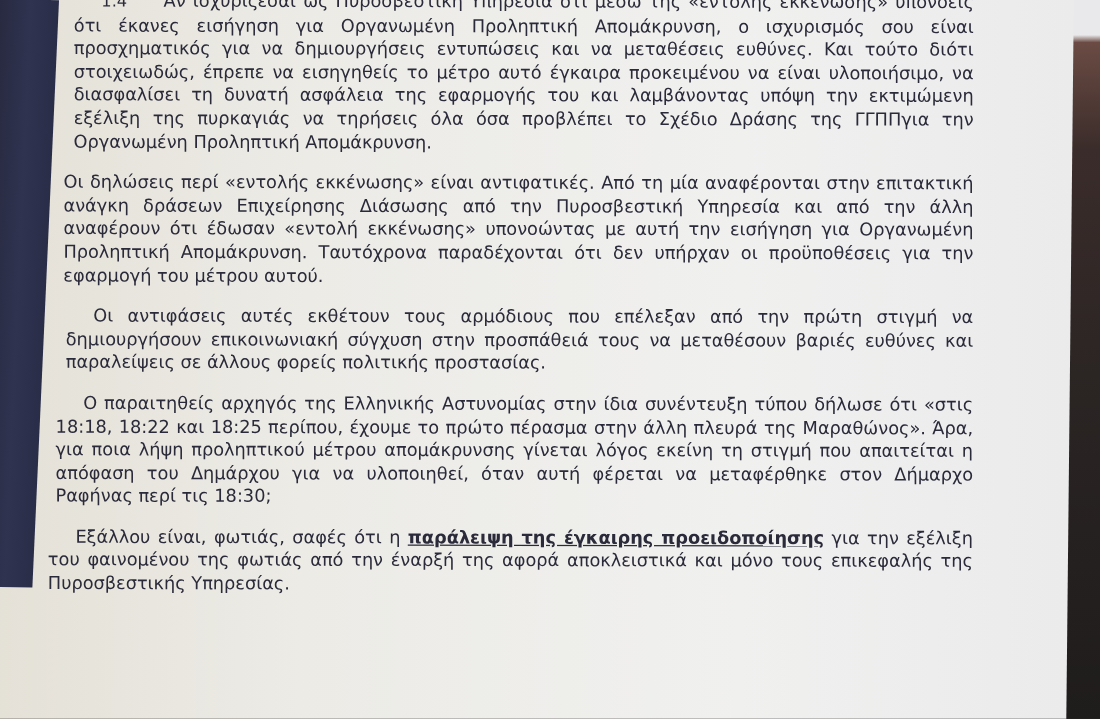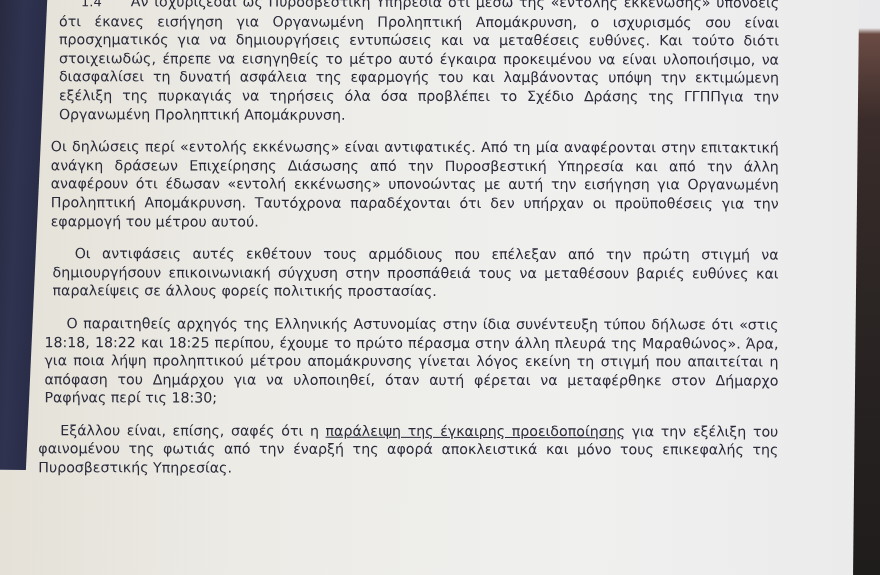--- a/index.html
+++ b/index.html
@@ -29,21 +29,21 @@
   .doc {
     position: absolute; left: 76px; top: 6px; width: 720px;
     color: #2a2a3a; font-size: 14.2px; line-height: 18.6px;
     transform: rotate(-0.5deg);
     transform-origin: 0 0;
   }
   .para { margin: 0 0 14px 0; text-align: justify; text-align-last: left; }
   .p1 { font-weight: normal; }
   .p1 .bold { font-weight: normal; }
   .num { display: inline-block; width: 44px; padding-left: 22px; font-size: 13px; }
-  .underline { text-decoration: underline; }
+  .underline { text-decoration: underline; font-weight: bold; }
   .p1 { margin-left: 0; }
   .indent { text-indent: 22px; }
   .p2 { margin-left: -8px; }
   .p3 { margin-left: -6px; }
   .p4 { margin-left: -14px; }
   .p5 { margin-left: -20px; }
 </style>
 </head>
 <body>
 
@@ -59,16 +59,16 @@
       <span>Αν ισχυρίζεσαι ως Πυροσβεστική Υπηρεσία ότι μέσω της «εντολής εκκένωσης» υπονοείς ότι έκανες εισήγηση για Οργανωμένη Προληπτική Απομάκρυνση, ο ισχυρισμός σου είναι προσχηματικός για να δημιουργήσεις εντυπώσεις και να μεταθέσεις ευθύνες. Και τούτο διότι στοιχειωδώς, </span><span class="bold">έπρεπε να εισηγηθείς το μέτρο αυτό έγκαιρα προκειμένου να είναι υλοποιήσιμο, να διασφαλίσει τη δυνατή ασφάλεια της εφαρμογής του και λαμβάνοντας υπόψη την εκτιμώμενη εξέλιξη της πυρκαγιάς να τηρήσεις όλα όσα προβλέπει το Σχέδιο Δράσης της ΓΓΠΠγια την Οργανωμένη Προληπτική Απομάκρυνση.</span>
     </p>
 
     <p class="para p2">Οι δηλώσεις περί «εντολής εκκένωσης» είναι αντιφατικές. Από τη μία αναφέρονται στην επιτακτική ανάγκη δράσεων Επιχείρησης Διάσωσης από την Πυροσβεστική Υπηρεσία και από την άλλη αναφέρουν ότι έδωσαν «εντολή εκκένωσης» υπονοώντας με αυτή την εισήγηση για Οργανωμένη Προληπτική Απομάκρυνση. Ταυτόχρονα παραδέχονται ότι δεν υπήρχαν οι προϋποθέσεις για την εφαρμογή του μέτρου αυτού.</p>
 
     <p class="para p3 indent">Οι αντιφάσεις αυτές εκθέτουν τους αρμόδιους που επέλεξαν από την πρώτη στιγμή να δημιουργήσουν επικοινωνιακή σύγχυση στην προσπάθειά τους να μεταθέσουν βαριές ευθύνες και παραλείψεις σε άλλους φορείς πολιτικής προστασίας.</p>
 
     <p class="para p4 indent">Ο παραιτηθείς αρχηγός της Ελληνικής Αστυνομίας στην ίδια συνέντευξη τύπου δήλωσε ότι «στις 18:18, 18:22 και 18:25 περίπου, έχουμε το πρώτο πέρασμα στην άλλη πλευρά της Μαραθώνος». Άρα, για ποια λήψη προληπτικού μέτρου απομάκρυνσης γίνεται λόγος εκείνη τη στιγμή που απαιτείται η απόφαση του Δημάρχου για να υλοποιηθεί, όταν αυτή φέρεται να μεταφέρθηκε στον Δήμαρχο Ραφήνας περί τις 18:30;</p>
 
     <p class="para p5 indent">
-      <span>Εξάλλου είναι, επίσης, σαφές ότι η </span><span class="underline">παράλειψη της έγκαιρης προειδοποίησης</span><span> για την εξέλιξη του φαινομένου της φωτιάς από την έναρξή της αφορά αποκλειστικά και μόνο τους επικεφαλής της Πυροσβεστικής Υπηρεσίας.</span>
+      <span>Εξάλλου είναι, φωτιάς, σαφές ότι η </span><span class="underline">παράλειψη της έγκαιρης προειδοποίησης</span><span> για την εξέλιξη του φαινομένου της φωτιάς από την έναρξή της αφορά αποκλειστικά και μόνο τους επικεφαλής της Πυροσβεστικής Υπηρεσίας.</span>
     </p>
   </div>
 </div>
 
 </body></html>

